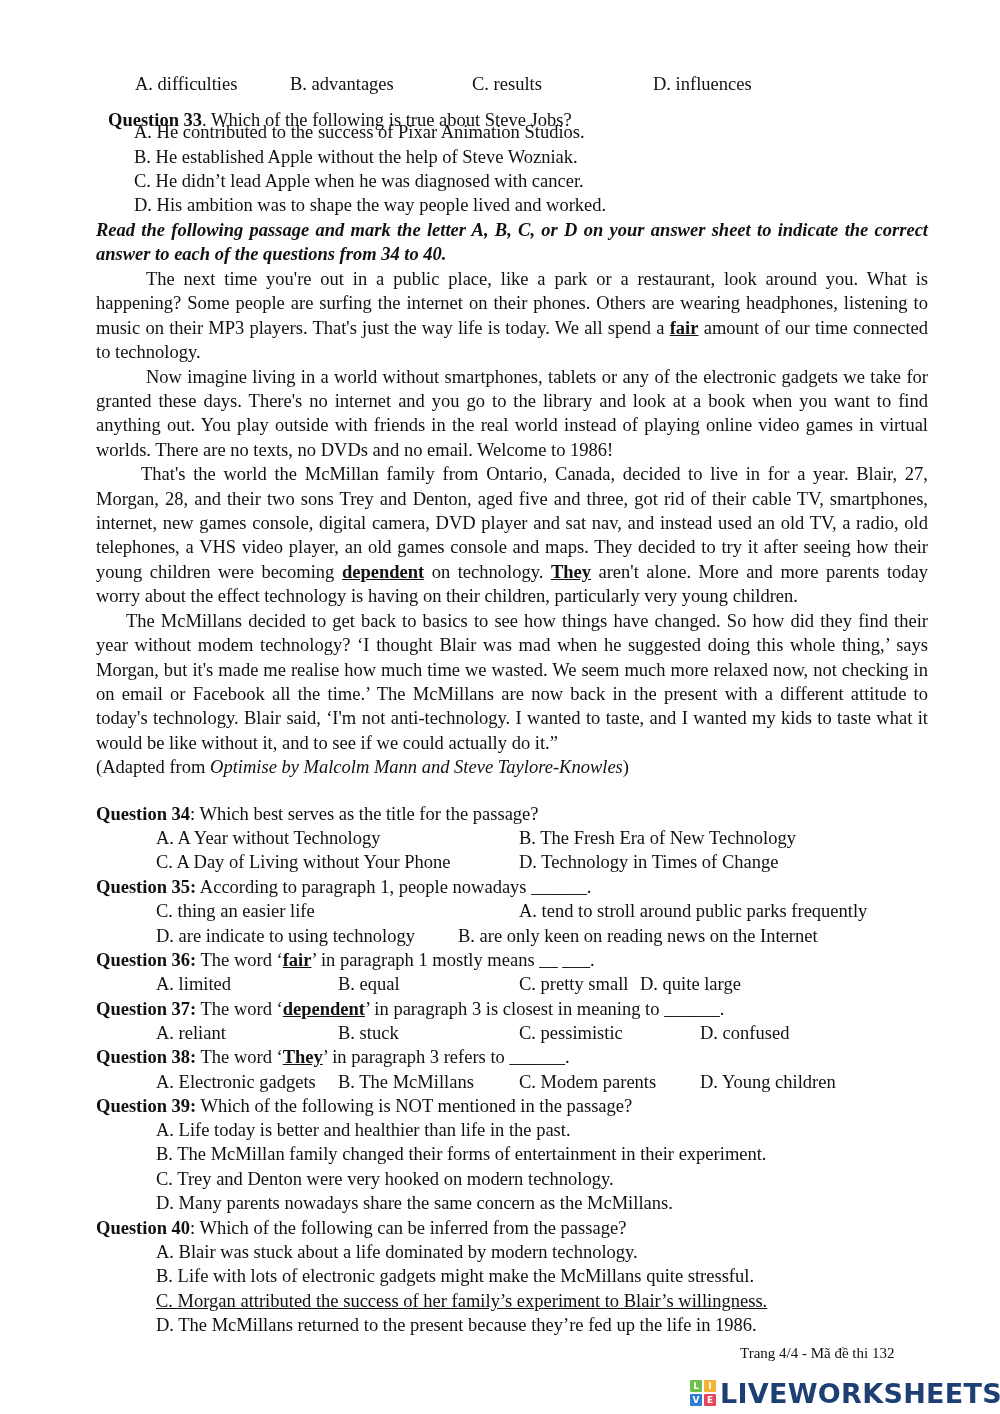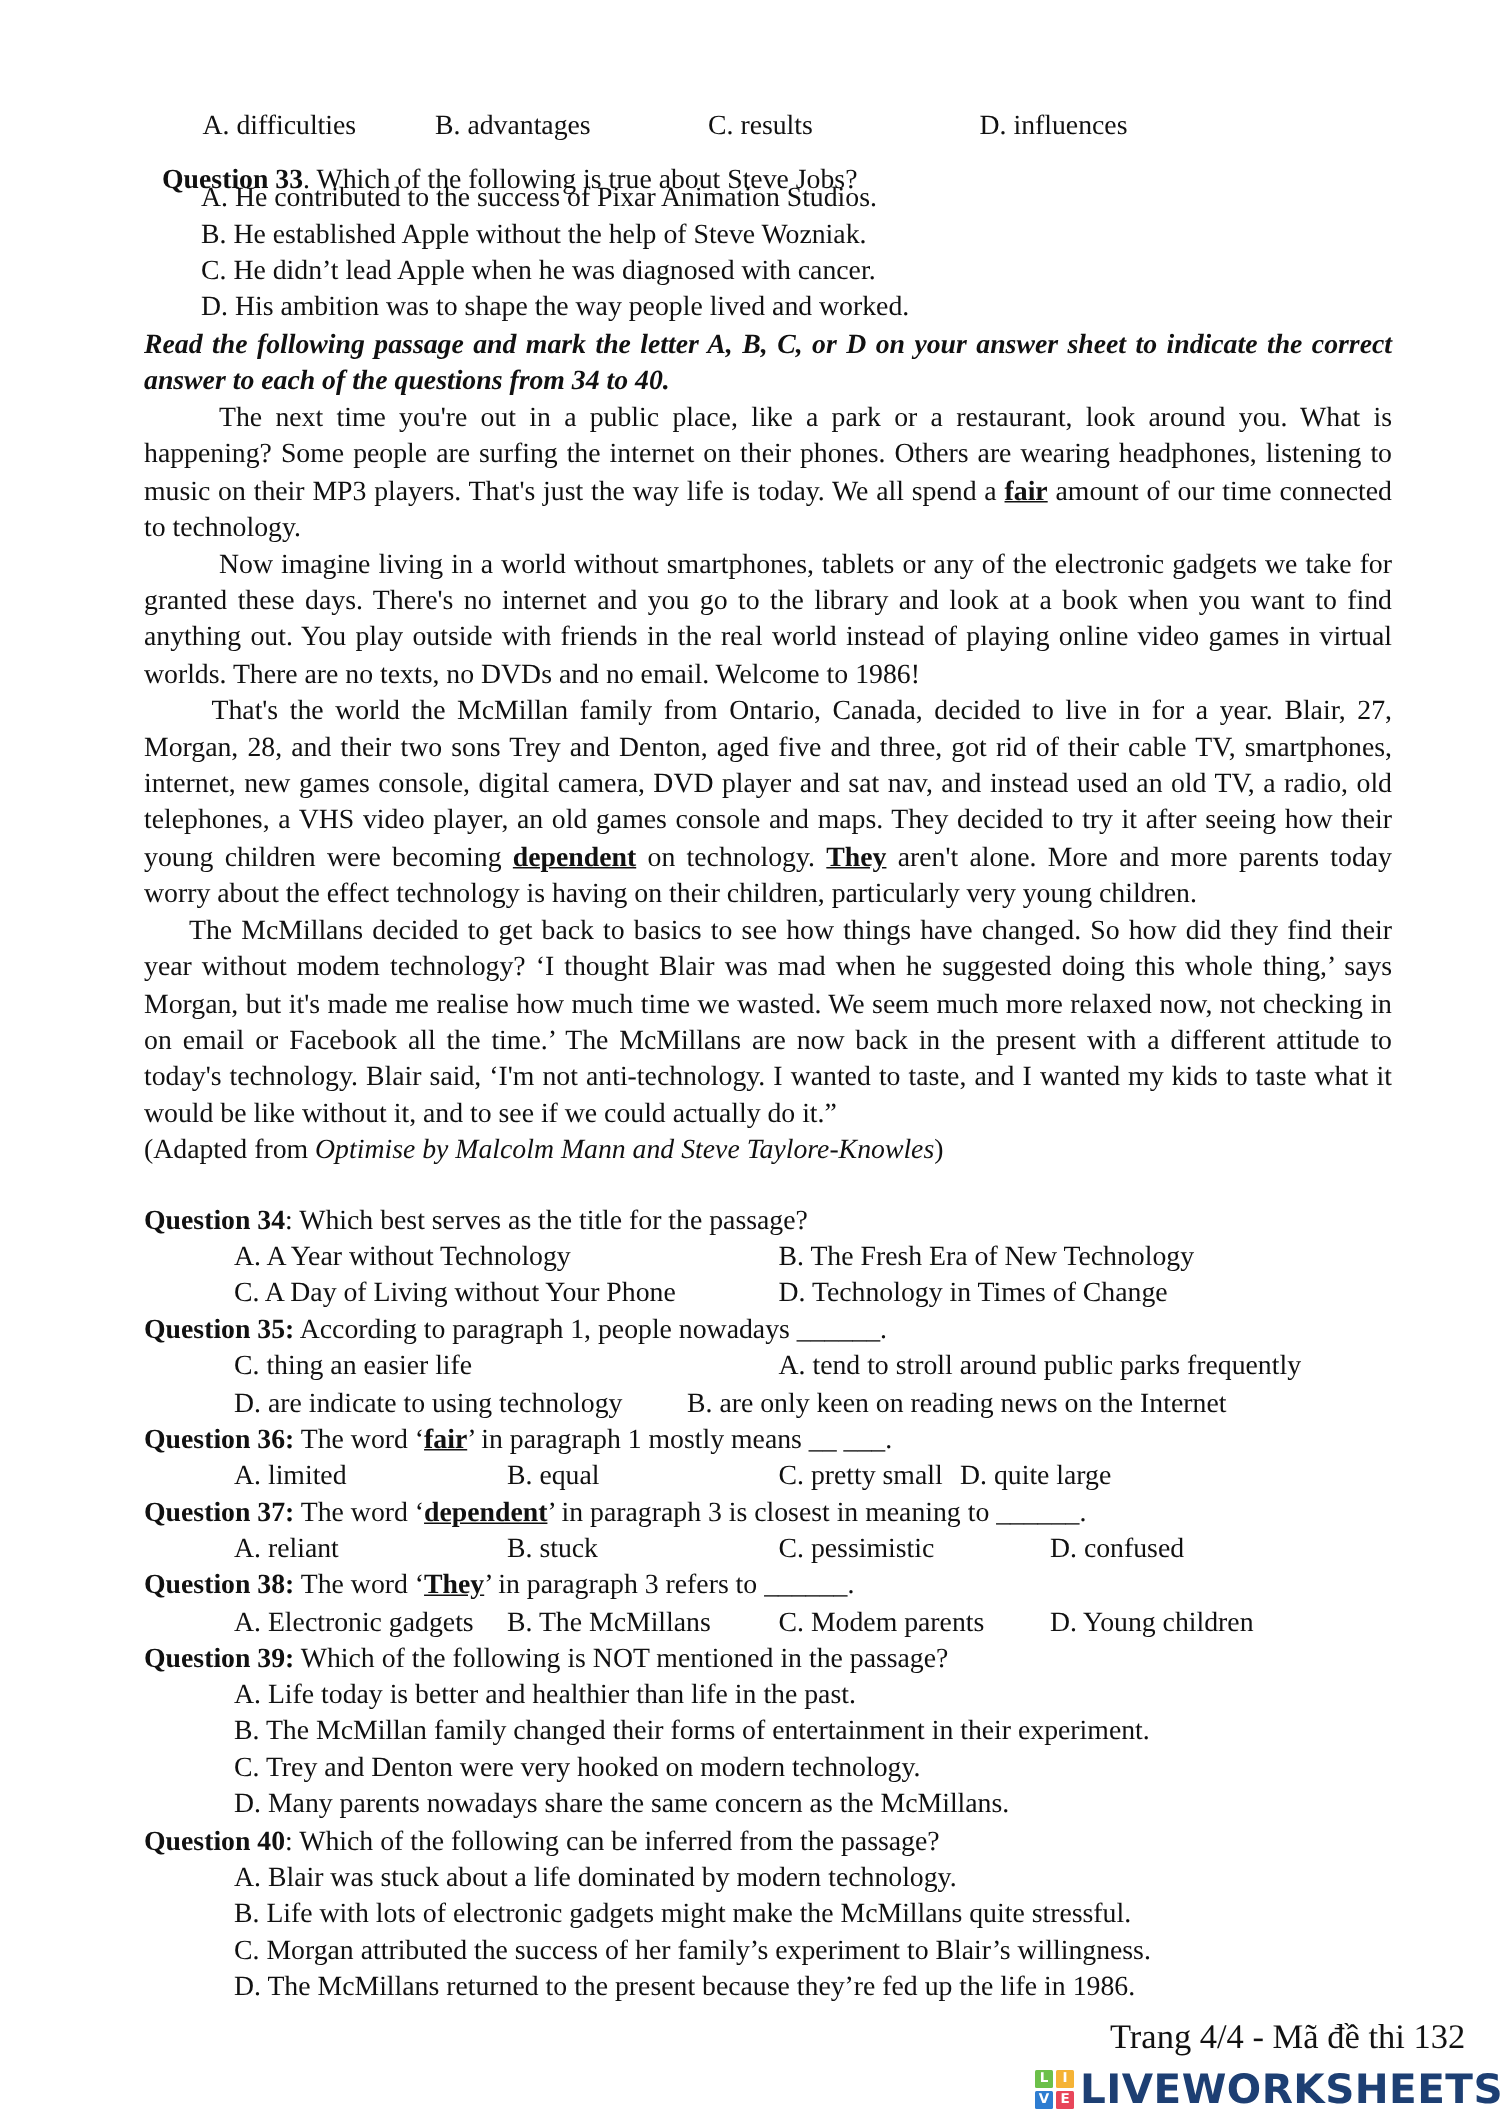--- a/index.html
+++ b/index.html
@@ -13,21 +13,21 @@
   .line { position: absolute; white-space: nowrap; line-height: 24px; height: 24px; }
   .just { position: absolute; left: 96px; width: 832px; text-align: justify; line-height: 24.4px; }
   .just p { margin: 0; text-indent: 50px; }
   .just p.ind2 { text-indent: 30px; }
   b, .bold { font-weight: bold; }
   .u { text-decoration: underline; font-weight: bold; }
   .ital { font-style: italic; }
   .instr { position: absolute; left: 96px; width: 832px; font-weight: bold; font-style: italic; text-align: justify; line-height: 24.4px; }
   .qhead { left: 96px; }
   .opt { position: absolute; white-space: nowrap; line-height: 24px; }
-  .footer { position: absolute; left: 740px; top: 1345px; font-size: 23px; white-space: nowrap; }
+  .footer { position: absolute; left: 740px; top: 1345px; font-size: 15px; white-space: nowrap; }
   .logo { position: absolute; left: 690px; top: 1378px; height: 30px; display: flex; align-items: center; }
   .tiles { display: grid; grid-template-columns: 12px 12px; grid-template-rows: 12px 12px; gap: 2px; margin-right: 4px; }
   .tile { width: 12px; height: 12px; font-family: "DejaVu Sans", sans-serif; font-size: 9px; font-weight: bold; color: #fff; display: flex; align-items: center; justify-content: center; border-radius: 1px; }
   .logo-text { font-family: "DejaVu Sans", sans-serif; font-weight: bold; font-size: 27px; letter-spacing: 0.3px; color: #1d3f73; }
 </style>
 </head>
 <body>
 
 <div class="page">
 
@@ -100,21 +100,21 @@
   <span class="opt" style="left:156px; top:1118px;">A. Life today is better and healthier than life in the past.</span>
   <span class="opt" style="left:156px; top:1142px;">B. The McMillan family changed their forms of entertainment in their experiment.</span>
   <span class="opt" style="left:156px; top:1167px;">C. Trey and Denton were very hooked on modern technology.</span>
   <span class="opt" style="left:156px; top:1191px;">D. Many parents nowadays share the same concern as the McMillans.</span>
 
   <div class="line qhead" style="top:1216px;">
     <b>Question 40</b><span>: Which of the following can be inferred from the passage?</span>
   </div>
   <span class="opt" style="left:156px; top:1240px;">A. Blair was stuck about a life dominated by modern technology.</span>
   <span class="opt" style="left:156px; top:1264px;">B. Life with lots of electronic gadgets might make the McMillans quite stressful.</span>
-  <span class="opt" style="left:156px; top:1289px;">C. Morgan attributed the success of her family’s experiment to Blair’s willingness.</span>
+  <span class="opt" style="left:156px; top:1289px;text-decoration:underline;">C. Morgan attributed the success of her family’s experiment to Blair’s willingness.</span>
   <span class="opt" style="left:156px; top:1313px;">D. The McMillans returned to the present because they’re fed up the life in 1986.</span>
 
   <div class="footer">Trang 4/4 - Mã đề thi 132</div>
 
   <div class="logo">
     <div class="tiles">
       <span class="tile" style="background:#6cc04a;">L</span>
       <span class="tile" style="background:#f5b335;">I</span>
       <span class="tile" style="background:#2e7dd1;">V</span>
       <span class="tile" style="background:#e8465a;">E</span>

